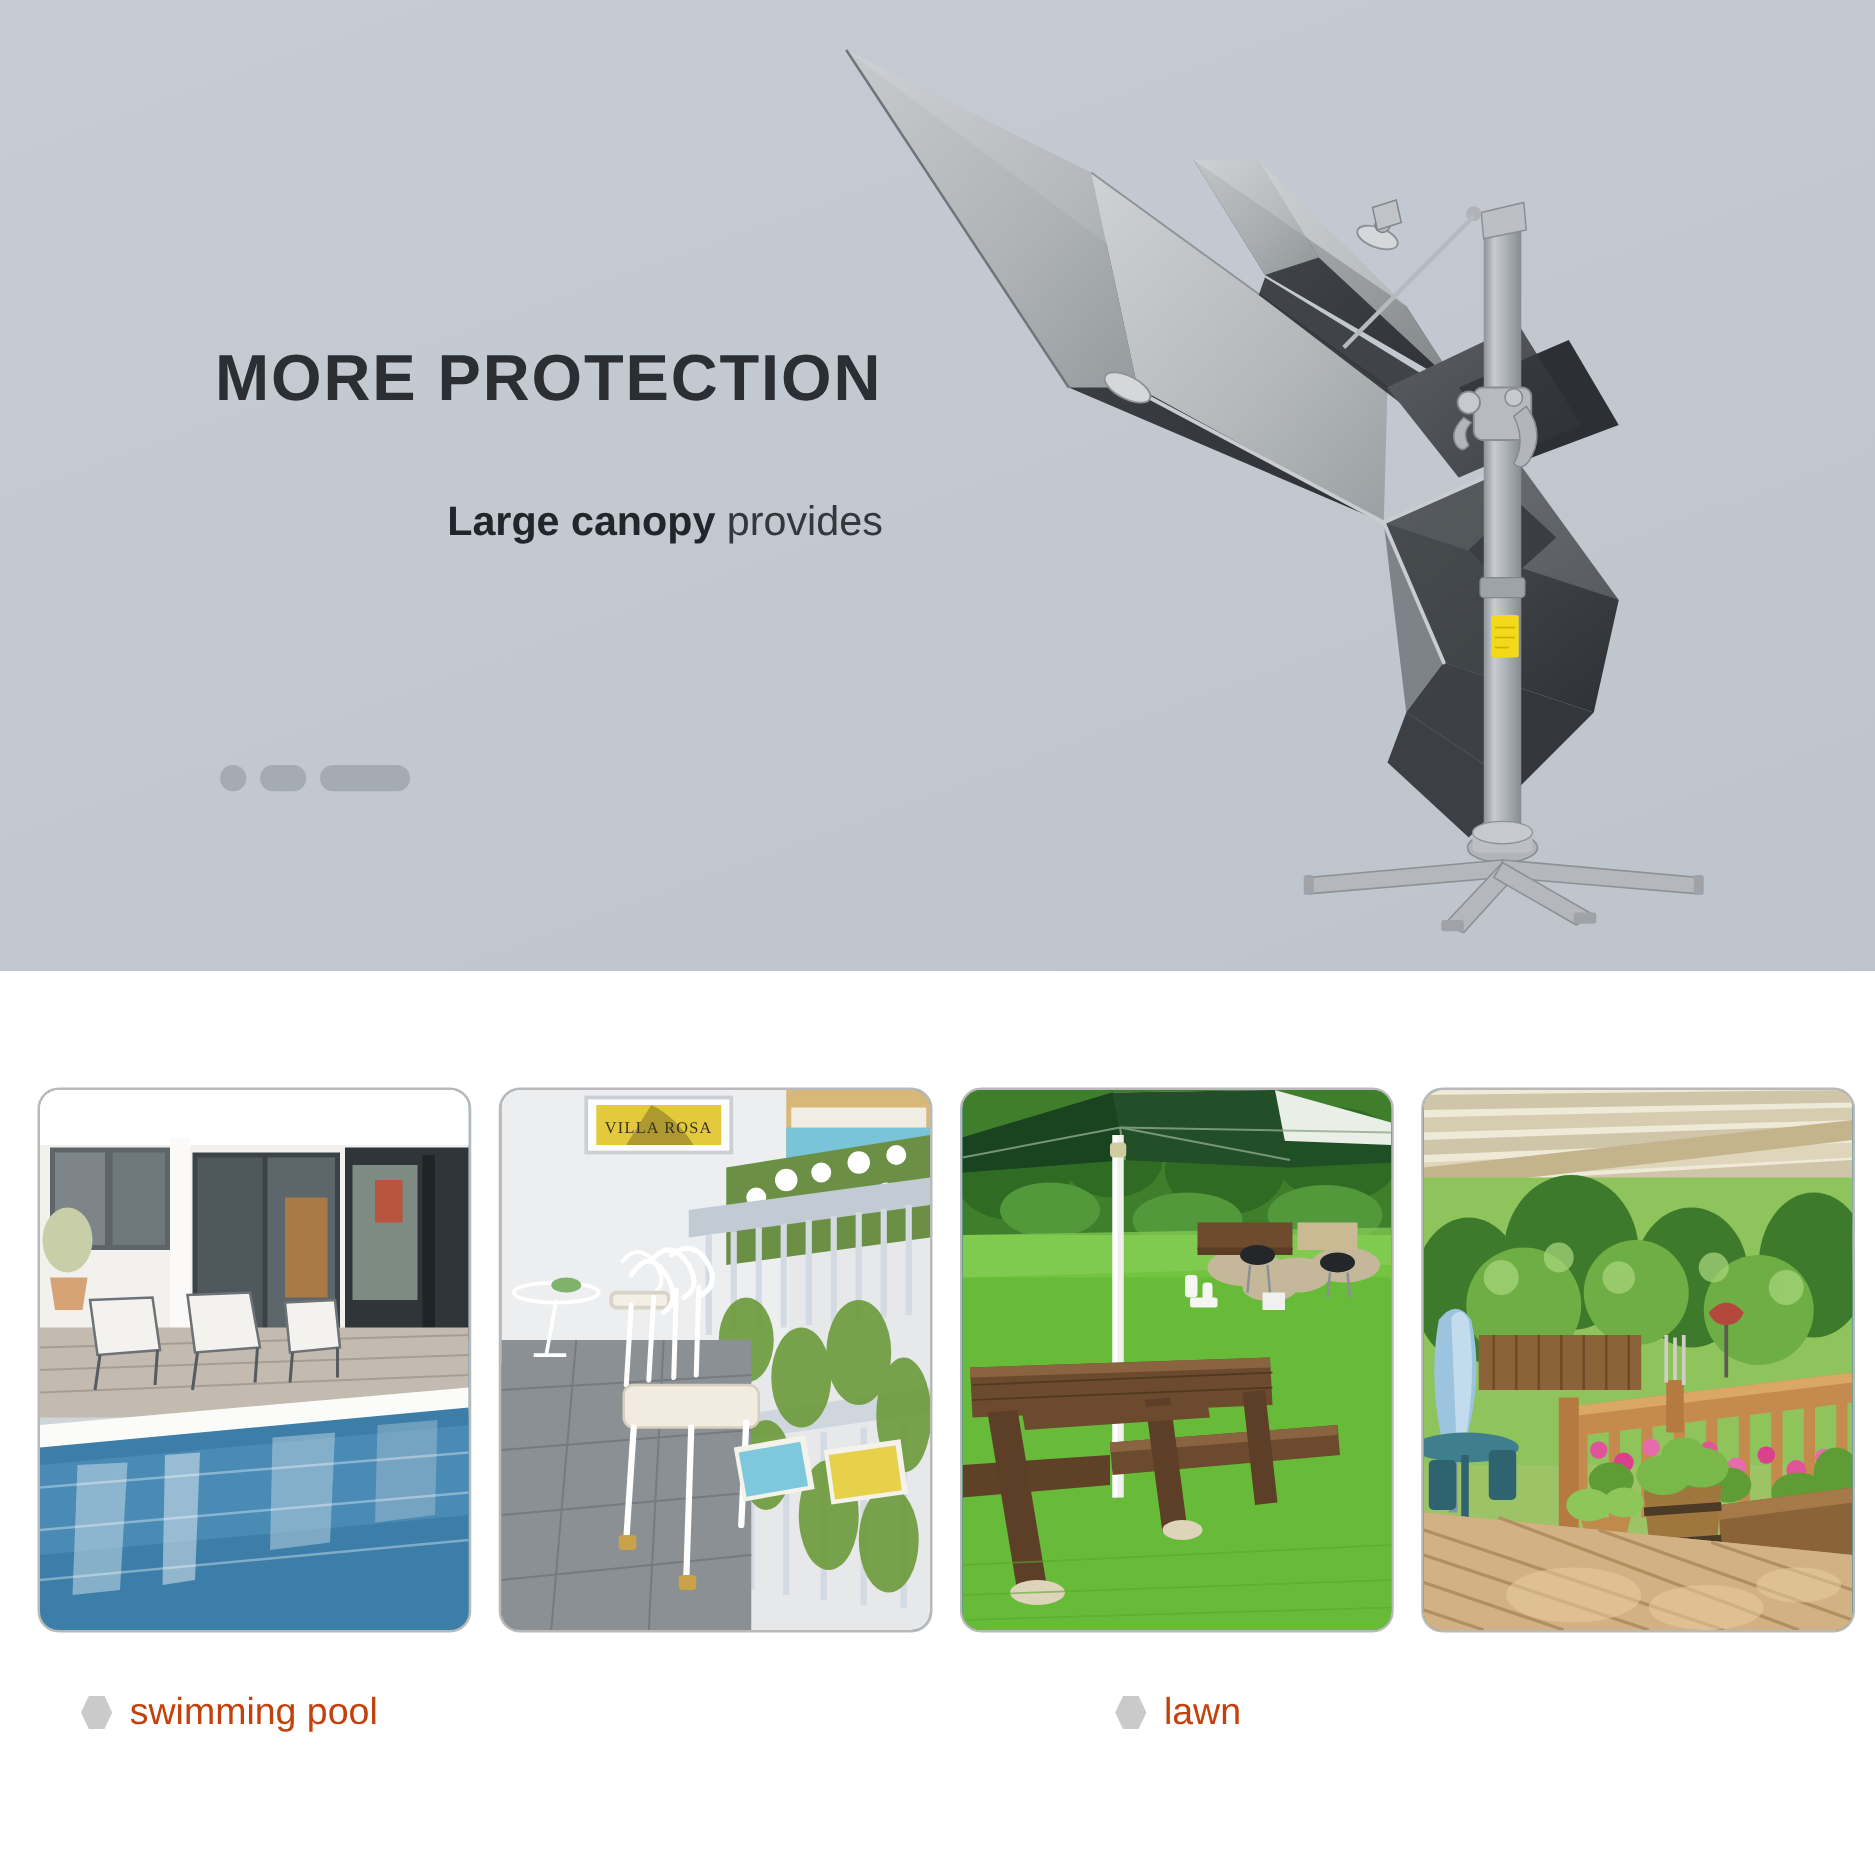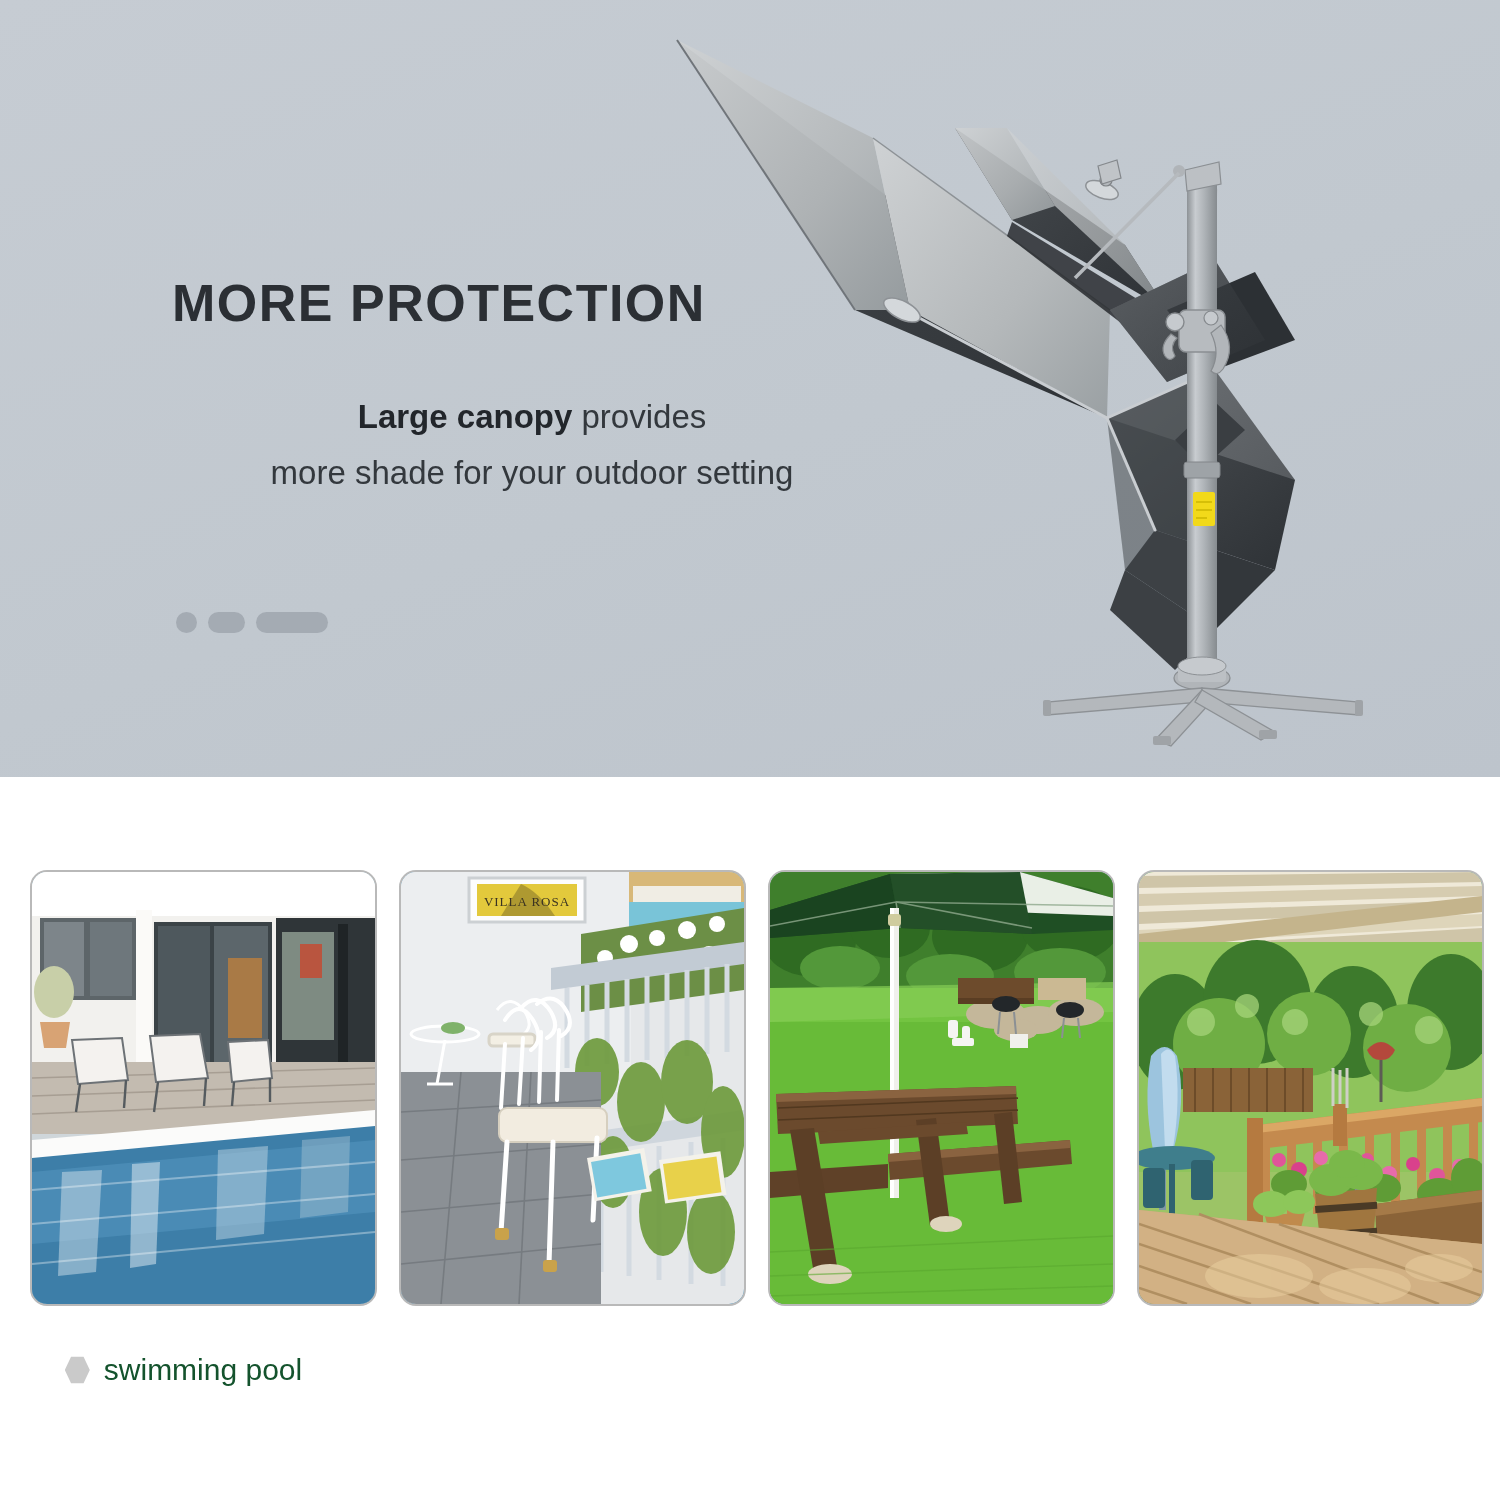--- a/index.html
+++ b/index.html
@@ -64,41 +64,40 @@
   .thumb-inner{position:absolute;inset:0;}
   .thumb-inner svg{display:block;width:100%;height:100%;}
   .caption{
     margin-top:47px;display:flex;align-items:center;justify-content:center;gap:14px;
   }
   .hex{
     width:25px;height:28px;background:#cacaca;flex:0 0 auto;
     clip-path:polygon(25% 3%,75% 3%,100% 50%,75% 97%,25% 97%,0% 50%);
   }
   .cap-text{
-    font-size:30px;color:#14532d;font-weight:300;
+    font-size:30px;color:#c2410c;font-weight:300;
     font-family:"Liberation Sans", sans-serif;
     white-space:nowrap;
   }
   .cap-1{margin-left:-36px;}
   .cap-2{margin-left:4px;}
   .cap-3{margin-left:6px;}
   .cap-4{margin-left:28px;}
 </style>
 </head>
 <body>
 
 <div class="page">
 
   <div class="hero">
 
     <div class="hero-copy">
       <div class="headline">MORE PROTECTION</div>
       <div class="sub">
         <div><span class="b">Large canopy</span><span> provides</span></div>
-        <div>more shade for your outdoor setting</div>
       </div>
     </div>
 
     <div class="pills">
       <span class="pill p1"></span>
       <span class="pill p2"></span>
       <span class="pill p3"></span>
     </div>
 
     <div class="product">
@@ -501,20 +500,24 @@
               </g>
 
               <g stroke="#5aa82f" stroke-width="1.4" opacity="0.6">
                 <line x1="0" y1="380" x2="343" y2="364"></line>
                 <line x1="0" y1="404" x2="343" y2="392"></line>
                 <line x1="0" y1="424" x2="343" y2="414"></line>
               </g>
             </svg>
           </div>
         </div>
+        <div class="caption cap-3">
+          <span class="hex"></span>
+          <span class="cap-text">lawn</span>
+        </div>
       </div>
 
       <div class="thumb-wrap">
         <div class="thumb">
           <div class="thumb-inner">
             <svg viewBox="0 0 343 432" preserveAspectRatio="none">
               <rect width="343" height="432" fill="#9cc466"></rect>
 
               <path d="M0,0 L343,0 L343,140 L0,70 Z" fill="#efe9d8"></path>
               <g>

